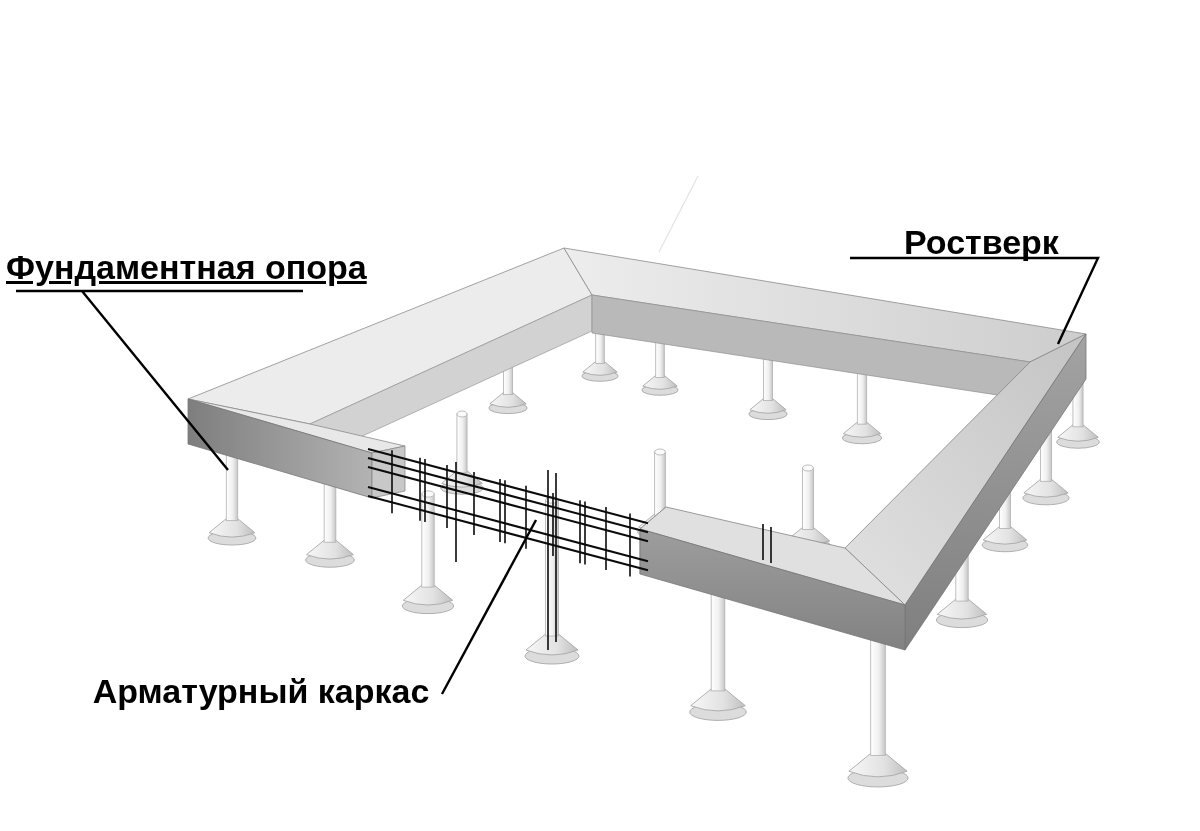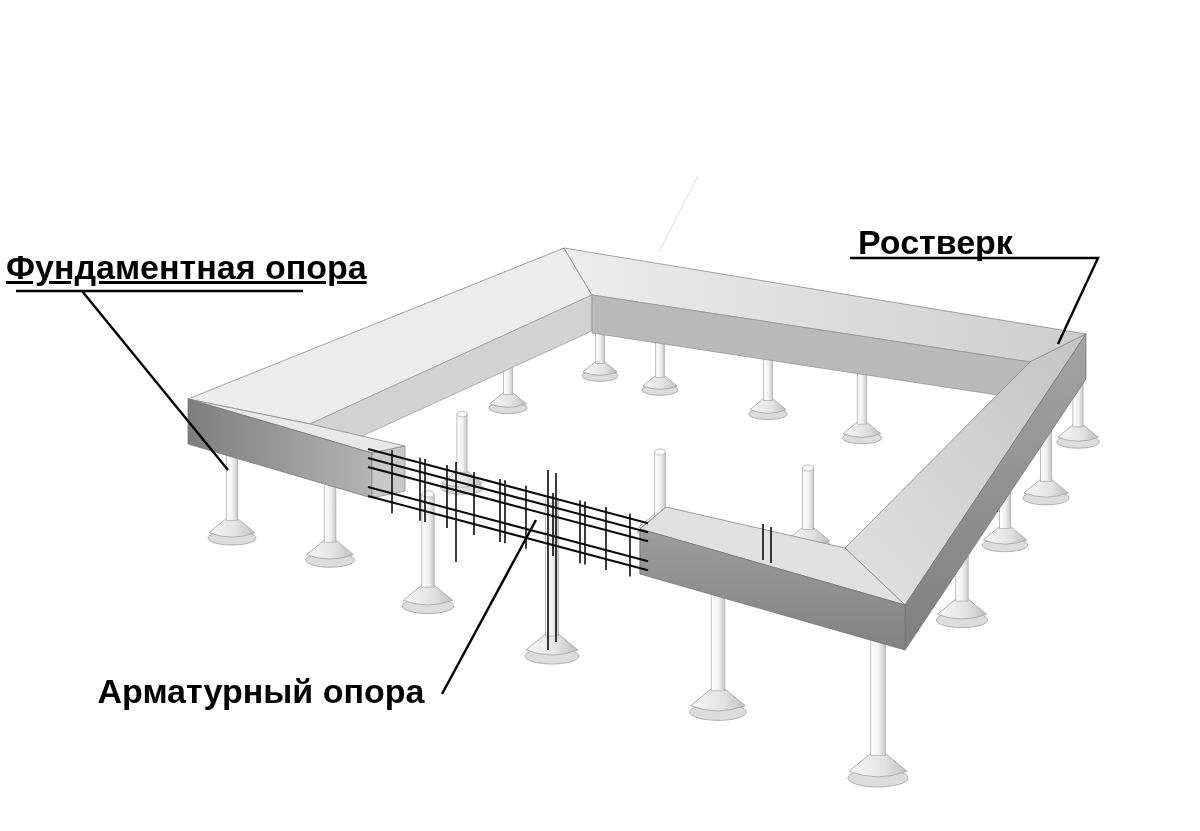--- a/index.html
+++ b/index.html
@@ -14,21 +14,21 @@
   .stage svg{position:absolute;left:0;top:0;}
   .diagram-label{
     position:absolute;
     color:#000;
     font-weight:bold;
     font-size:34px;
     line-height:1.36;
     white-space:nowrap;
   }
   #label-pile{left:6px;top:244px;text-decoration:underline;}
-  #label-grillage{left:858px;top:219px;}
+  #label-grillage{left:904px;top:219px;}
   #label-rebar{left:70px;top:668px;width:382px;text-align:center;white-space:normal;}
 </style>
 </head>
 <body style="background: rgb(255, 255, 255);">
 
 <div class="stage">
 
   <svg width="1200" height="831" viewBox="0 0 1200 831">
     <defs>
       <linearGradient id="gShaft" x1="0" y1="0" x2="1" y2="0">
@@ -225,16 +225,16 @@
     <g stroke="#000" stroke-width="2.4" fill="none">
       <path d="M 303 291 L 16 291 M 82 291 L 228 470"></path>
       <path d="M 850 258 L 1098 258 L 1058 344"></path>
       <path d="M 442 694 L 536 520"></path>
     </g>
   </svg>
 
   <div class="diagram-label" id="label-pile">Фундаментная опора</div>
   <div class="diagram-label" id="label-grillage">Ростверк</div>
   <div class="diagram-label" id="label-rebar">
-    <div>Арматурный опора</div>
+    <div>Арматурный каркас</div>
   </div>
 
 </div>
 
 </body></html>

